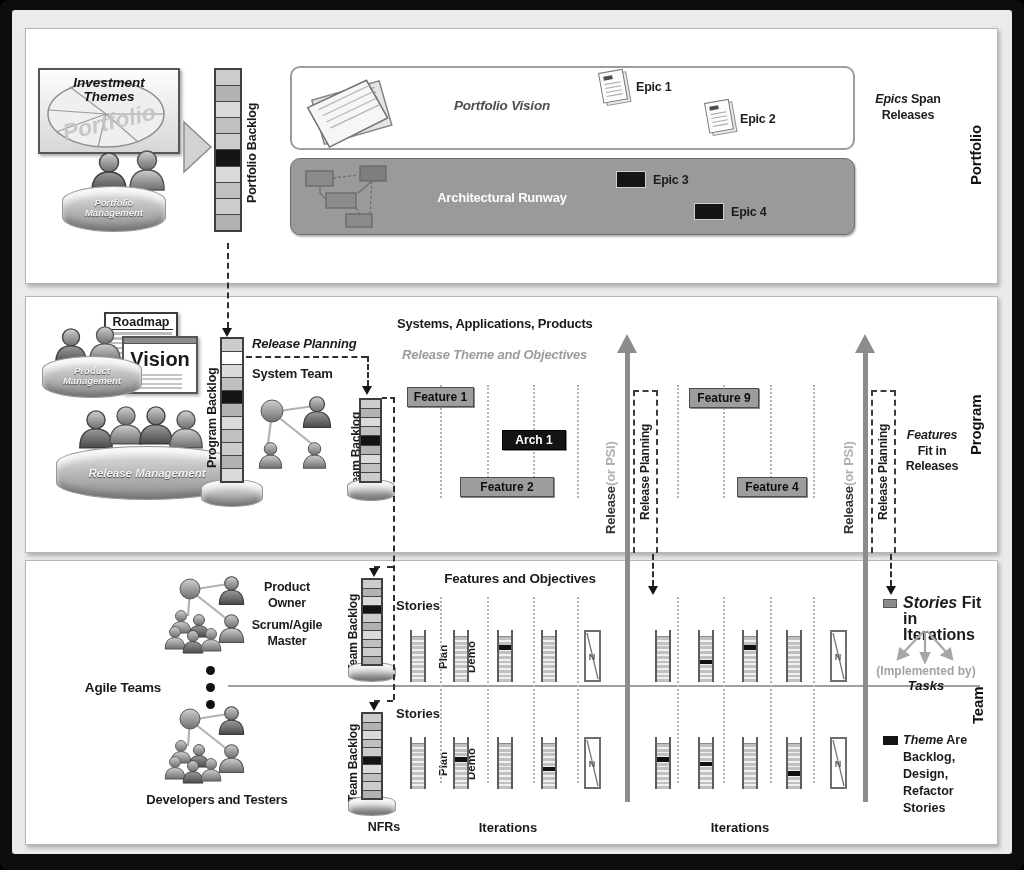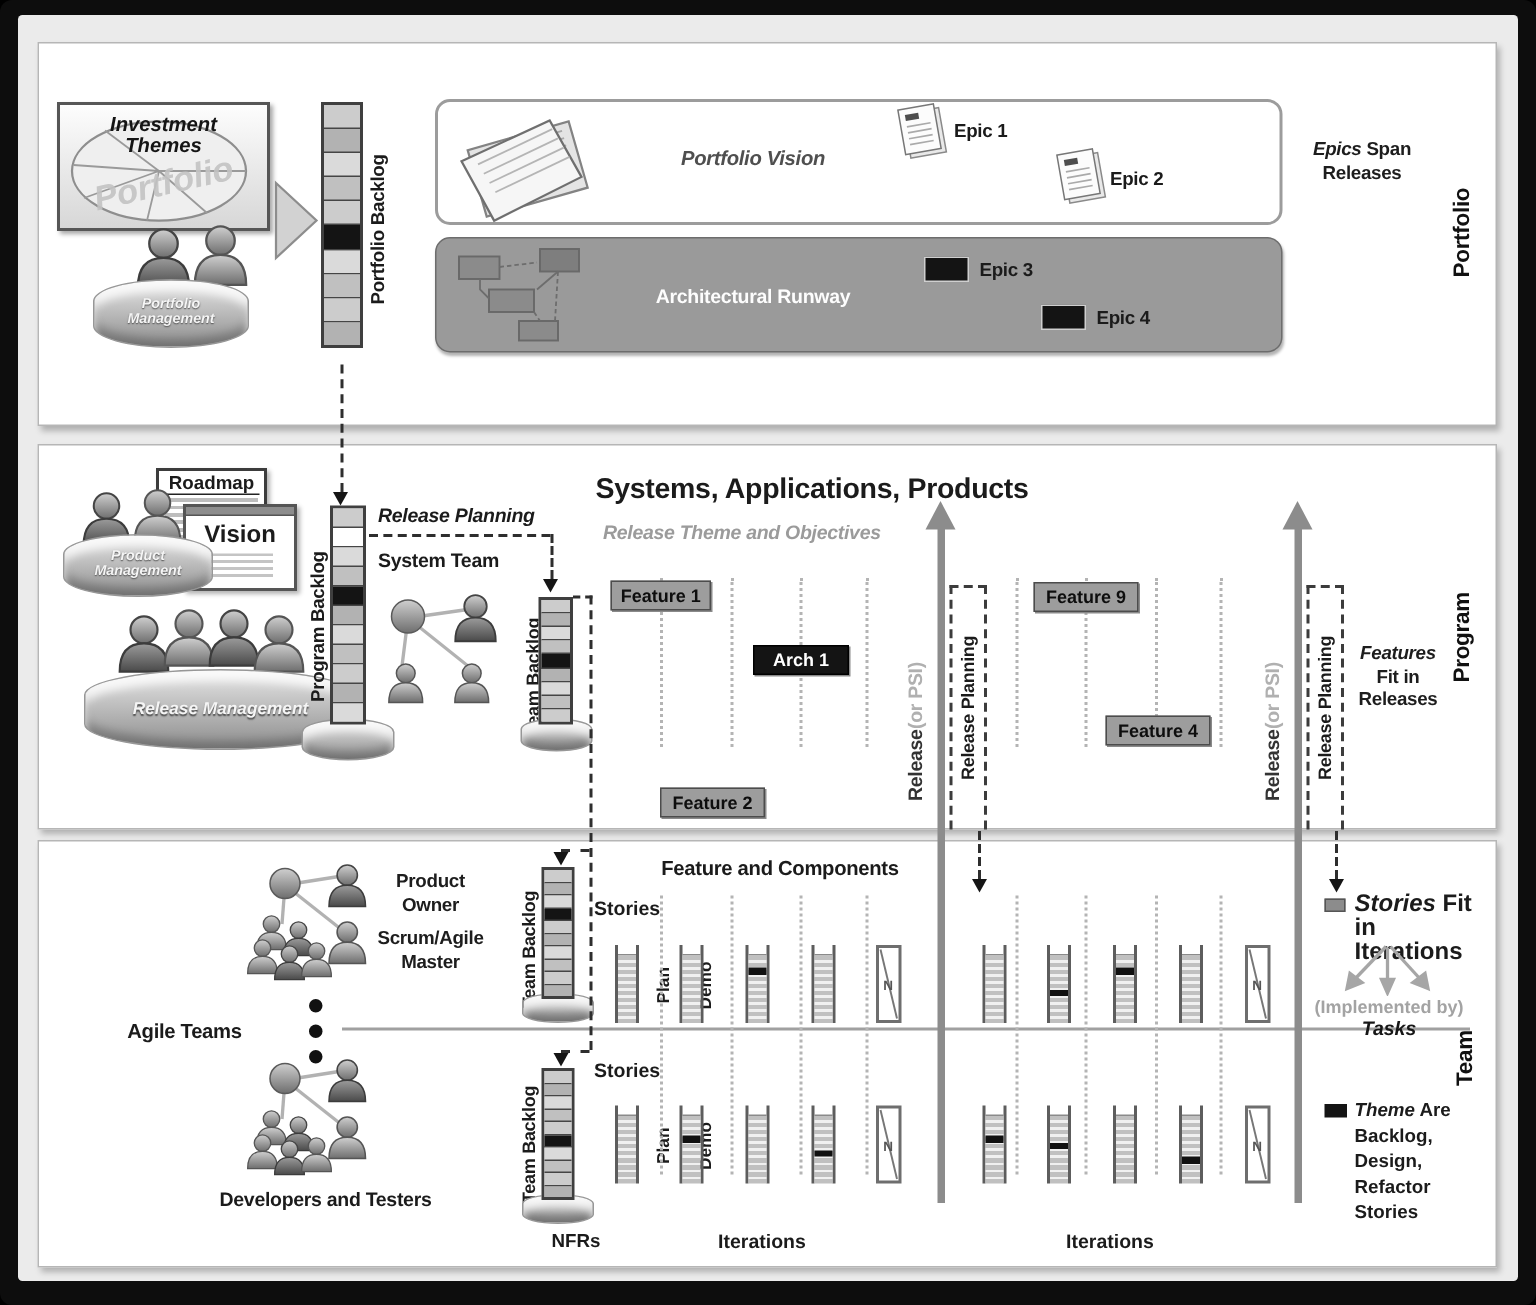--- a/index.html
+++ b/index.html
@@ -166,21 +166,21 @@
     <div>Releases</div>
   </div>
   <div class="vtext sideLbl" style="position:absolute;left:954px;top:85px;width:18px;height:120px;">Portfolio</div>
 
   <div class="thumb" style="left:92px;top:302px;width:74px;height:57px;">
     <div class="b" style="font-size:12.5px;text-align:center;border-bottom:1.5px solid #222;margin:1px 3px 0;">Roadmap</div>
     <div style="height:34px;margin:2px 4px;background:repeating-linear-gradient(180deg,#bdbdbd 0 2.5px,#fff 2.5px 5px),repeating-linear-gradient(90deg,transparent 0 20px,#fff 20px 23px);"></div>
   </div>
   <div class="thumb" style="left:110px;top:326px;width:76px;height:58px;border-color:#555;">
     <div style="height:6px;background:#8d8d8d;border-bottom:1px solid #555;"></div>
-    <div class="b" style="font-size:16px;text-align:center;margin-top:4px;">Vision</div>
+    <div class="b" style="font-size:20px;text-align:center;margin-top:4px;">Vision</div>
     <div style="height:16px;margin:3px 14px 0;background:repeating-linear-gradient(180deg,#c4c4c4 0 2px,#fff 2px 4.5px);"></div>
   </div>
 
   <svg class="abs" style="left:40px;top:312px;" width="72" height="46" viewBox="0 0 72 46">
     <use href="#bustD" transform="translate(2,6) scale(1.7)"></use>
     <use href="#bust" transform="translate(36,4) scale(1.7)"></use>
   </svg>
   <div class="cyl" style="left:30px;top:346px;width:100px;height:42px;"></div>
   <div class="pedlabel" style="left:34px;top:356px;width:92px;font-size:9.5px;">
     <div>Product</div>
@@ -209,21 +209,21 @@
     </g>
     <circle cx="20" cy="19" r="11" fill="url(#gpers)" stroke="#5a5a5a" stroke-width="1"></circle>
     <use href="#bustD" transform="translate(50,4) scale(1.5)"></use>
     <use href="#bust" transform="translate(6,50) scale(1.25)"></use>
     <use href="#bust" transform="translate(50,50) scale(1.25)"></use>
   </svg>
 
   <div class="vtext lbl" style="position:absolute;left:336px;top:398px;width:15px;height:85px;font-size:12px;">Team Backlog</div>
 
 
-  <div class="abs b" style="left:385px;top:306px;font-size:19px;letter-spacing:-.2px;">Systems, Applications, Products</div>
+  <div class="abs b" style="left:385px;top:306px;font-size:13px;letter-spacing:-.2px;">Systems, Applications, Products</div>
   <div class="abs b i" style="left:390px;top:337px;font-size:13px;color:#9b9b9b;letter-spacing:-.2px;">Release Theme and Objectives</div>
 
   <div class="note abs" style="left:878px;top:418px;width:84px;">
     <div class="b i">Features</div>
     <div>Fit in</div>
     <div>Releases</div>
   </div>
   <div class="vtext sideLbl" style="position:absolute;left:954px;top:355px;width:18px;height:120px;">Program</div>
 
   <svg class="abs" style="left:150px;top:562px;" width="94" height="92" viewBox="0 0 94 92">
@@ -271,21 +271,21 @@
     <use href="#bustD" transform="translate(20,58) scale(1.1)"></use>
     <use href="#bust" transform="translate(38,56) scale(1.1)"></use>
   </svg>
   <div class="abs b" style="left:120px;top:782px;width:170px;text-align:center;font-size:13px;letter-spacing:-.2px;">Developers and Testers</div>
 
   <div class="vtext lbl" style="position:absolute;left:333px;top:580px;width:15px;height:85px;font-size:12px;">Team Backlog</div>
   <div class="vtext lbl" style="position:absolute;left:333px;top:710px;width:15px;height:85px;font-size:12px;">Team Backlog</div>
 
   <div class="abs b" style="left:384px;top:588px;font-size:13px;">Stories</div>
   <div class="abs b" style="left:384px;top:696px;font-size:13px;">Stories</div>
-  <div class="abs b" style="left:408px;top:561px;width:200px;text-align:center;font-size:13.5px;letter-spacing:-.2px;">Feature and Components</div>
+  <div class="abs b" style="left:408px;top:561px;width:200px;text-align:center;font-size:13.5px;letter-spacing:-.2px;">Features and Objectives</div>
 
   <div class="vtext b" style="position:absolute;left:424px;top:622px;width:14px;height:50px;font-size:11.5px;">Plan</div>
   <div class="vtext b" style="position:absolute;left:452px;top:622px;width:14px;height:50px;font-size:11.5px;">Demo</div>
   <div class="vtext b" style="position:absolute;left:424px;top:729px;width:14px;height:50px;font-size:11.5px;">Plan</div>
   <div class="vtext b" style="position:absolute;left:452px;top:729px;width:14px;height:50px;font-size:11.5px;">Demo</div>
 
   <div class="abs b" style="left:340px;top:810px;width:64px;text-align:center;font-size:12.5px;">NFRs</div>
   <div class="abs b" style="left:436px;top:810px;width:120px;text-align:center;font-size:13px;">Iterations</div>
   <div class="abs b" style="left:668px;top:810px;width:120px;text-align:center;font-size:13px;">Iterations</div>
 
@@ -449,21 +449,21 @@
         </div>
         <div style="position: absolute; border-left: 2px solid rgb(93, 93, 93); border-right: 2px solid rgb(93, 93, 93); z-index: 4; left: 774px; top: 727px; width: 16px; height: 52px;">
           <div class="stripesMini" style="position: absolute; inset: 6px 0px 0px;"></div>
           <div style="position: absolute; left: 0px; right: 0px; height: 4.5px; background: rgb(17, 17, 17); top: 34.2px;"></div>
         </div>
         <div style="position: absolute; border: 2px solid rgb(110, 110, 110); background: rgb(255, 255, 255); z-index: 4; left: 818px; top: 727px; width: 17px; height: 52px;"><svg width="13" height="48">
             <line x1="1" y1="1" x2="12" y2="47" stroke="#777" stroke-width="1.3"></line>
             <text x="6" y="28" font-size="9" font-weight="bold" fill="#555" text-anchor="middle">N</text>
           </svg></div>
         <div class="feature" style="position: absolute; z-index: 5; left: 395px; top: 377px; width: 67px; height: 20px;">Feature 1</div>
-        <div class="feature" style="position: absolute; z-index: 5; left: 428px; top: 467px; width: 70px; height: 20px; margin-top: 48px;">Feature 2</div>
+        <div class="feature" style="position: absolute; z-index: 5; left: 448px; top: 467px; width: 94px; height: 20px;">Feature 2</div>
         <div class="feature dark" style="position: absolute; z-index: 5; left: 490px; top: 420px; width: 64px; height: 20px;">Arch 1</div>
         <div class="feature" style="position: absolute; z-index: 5; left: 677px; top: 378px; width: 70px; height: 20px;">Feature 9</div>
         <div class="feature" style="position: absolute; z-index: 5; left: 725px; top: 467px; width: 70px; height: 20px;">Feature 4</div>
         <div class="dotv" style="position: absolute; z-index: 2; left: 428px; top: 375px; width: 0px; height: 113px;"></div>
         <div class="dotv" style="position: absolute; z-index: 2; left: 475px; top: 375px; width: 0px; height: 113px;"></div>
         <div class="dotv" style="position: absolute; z-index: 2; left: 521px; top: 375px; width: 0px; height: 113px;"></div>
         <div class="dotv" style="position: absolute; z-index: 2; left: 565px; top: 375px; width: 0px; height: 113px;"></div>
         <div class="dotv" style="position: absolute; z-index: 2; left: 665px; top: 375px; width: 0px; height: 113px;"></div>
         <div class="dotv" style="position: absolute; z-index: 2; left: 711px; top: 375px; width: 0px; height: 113px;"></div>
         <div class="dotv" style="position: absolute; z-index: 2; left: 758px; top: 375px; width: 0px; height: 113px;"></div>

